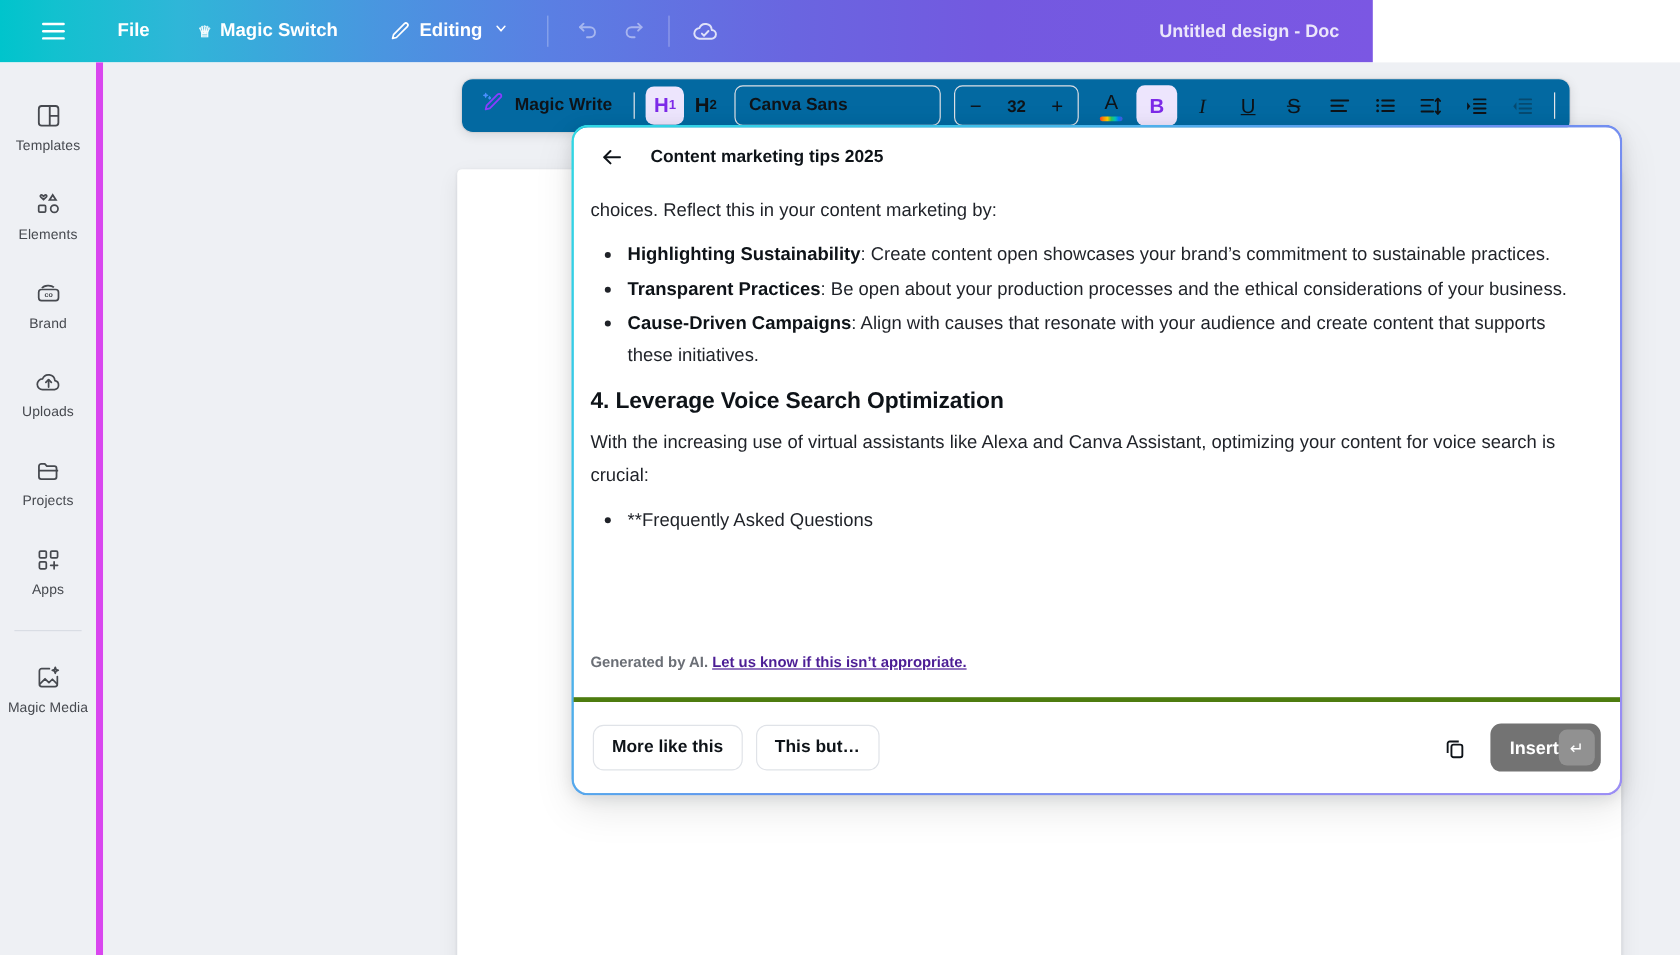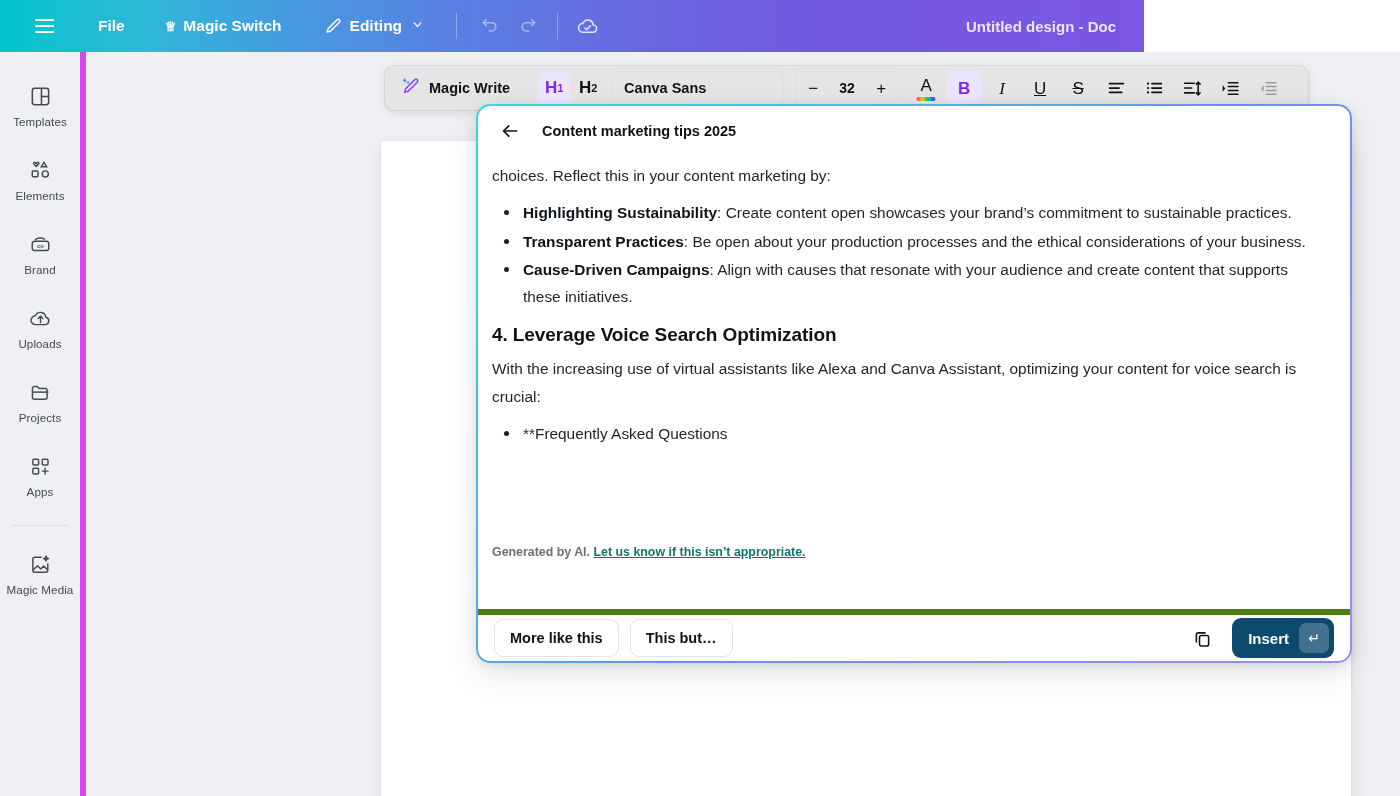--- a/index.html
+++ b/index.html
@@ -71,21 +71,21 @@
   }
   .page {
     position: absolute; left: 295px; top: 89px; width: 970px; height: 700px;
     background: #fff; border-radius: 4px;
     box-shadow: 0 1px 3px rgba(20,22,26,.10), 0 6px 18px rgba(20,22,26,.07);
   }
 
   
   .toolbar {
     position: absolute; left: 385px; top: 66px; height: 44px;
-    background: #e5e5e5; border-radius: 9px;
+    background: #0369a1; border-radius: 9px;
     box-shadow: 0 0 0 1px rgba(14,19,24,.06), 0 2px 10px rgba(14,19,24,.12);
     display: flex; align-items: center; padding: 0 8px; gap: 2px; z-index: 5;
   }
   .tb-magic {
     display: flex; align-items: center; gap: 8px; padding: 6px 9px 6px 7px;
     border-radius: 7px; cursor: pointer;
   }
   .tb-magic-label { font-size: 14.5px; font-weight: 700; color: #0e1318; white-space: nowrap; }
   .tb-sep { width: 1px; height: 22px; background: #e3e5ea; margin: 0 7px; }
   .tb-h {
@@ -167,41 +167,41 @@
   }
   .doc-li::before {
     content: ""; position: absolute; left: 12px; top: 11px;
     width: 5px; height: 5px; border-radius: 50%; background: #1f2228;
   }
   .doc-li b { font-weight: 700; color: #0e1318; }
   .disclaimer {
     position: absolute; left: 14px; bottom: 0; font-size: 12.4px;
     color: #6b6f76; font-weight: 600;
   }
-  .disclaimer a { color: #0f766e; text-decoration: underline; cursor: pointer; }
+  .disclaimer a { color: #4c1d95; text-decoration: underline; cursor: pointer; }
 
   .panel-foot {
-    position: absolute; left: 0; right: 0; bottom: 0; height: 52px;
-    border-top: 6px solid #4d7c0f; display: flex; align-items: center;
+    position: absolute; left: 0; right: 0; bottom: 0; height: 80px;
+    border-top: 4px solid #4d7c0f; display: flex; align-items: center;
     padding: 0 16px; gap: 11px;
   }
   .chip {
     height: 38px; padding: 0 15px; border: 1px solid #e0e3e8; border-radius: 9px;
     background: #fff; display: flex; align-items: center;
     font-size: 14.5px; font-weight: 700; color: #0e1318; cursor: pointer;
     font-family: "Liberation Sans", sans-serif; white-space: nowrap;
   }
   .foot-right { margin-left: auto; display: flex; align-items: center; gap: 12px; }
   .copy-btn {
     width: 36px; height: 36px; border-radius: 8px; display: flex;
     align-items: center; justify-content: center; cursor: pointer;
   }
   .insert-btn {
-    height: 40px; background: #0c4a6e; border-radius: 9px; display: flex;
-    align-items: center; padding: 0 5px 0 16px; gap: 10px; cursor: pointer;
+    height: 40px; background: #737373; border-radius: 9px; display: flex;
+    align-items: center; padding: 0 5px 0 16px; cursor: pointer;
     border: none;
   }
   .insert-label { font-size: 15px; font-weight: 700; color: #fff; }
   .insert-key {
     width: 30px; height: 30px; border-radius: 7px; background: rgba(255,255,255,.22);
     display: flex; align-items: center; justify-content: center;
     color: #fff; font-size: 14px;
   }
 </style>
 </head>

